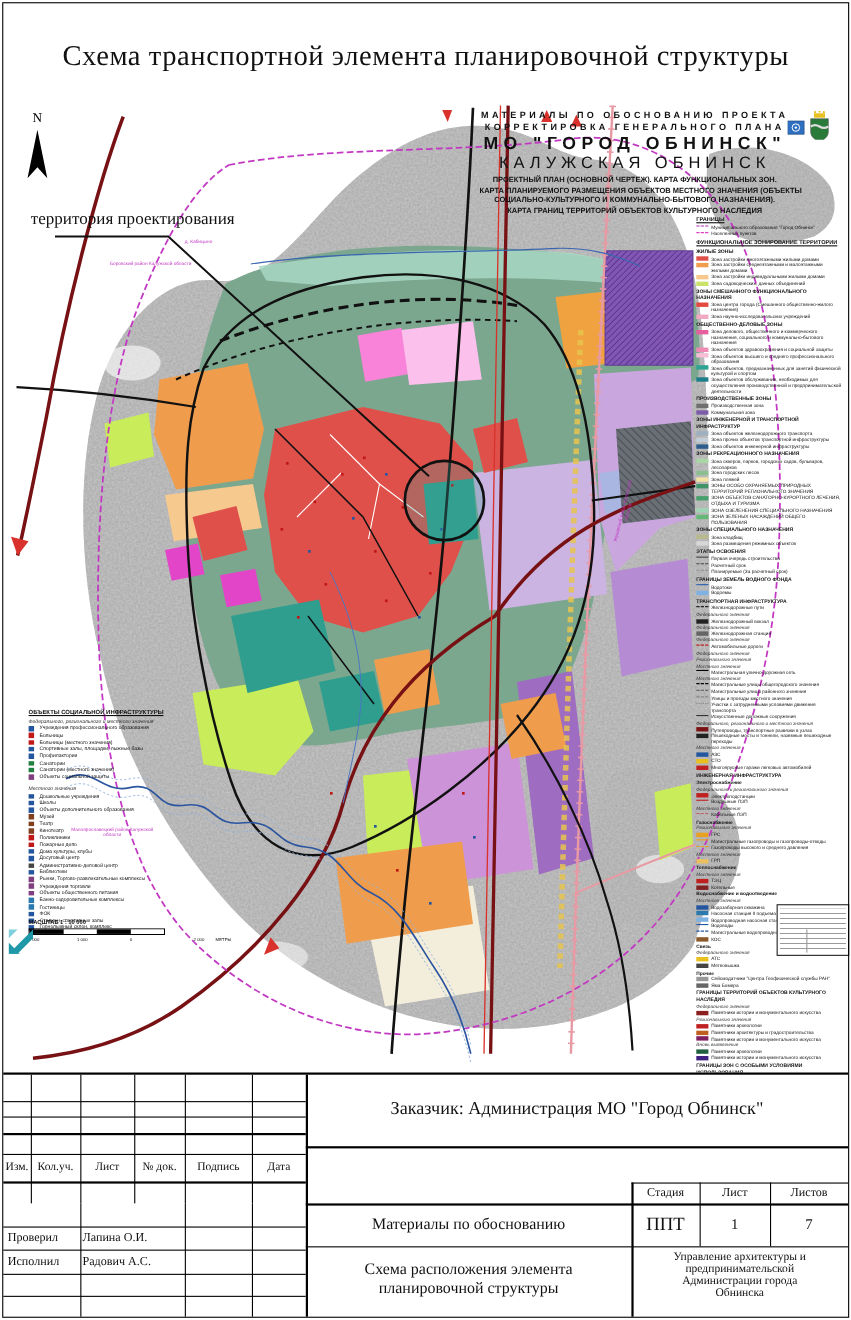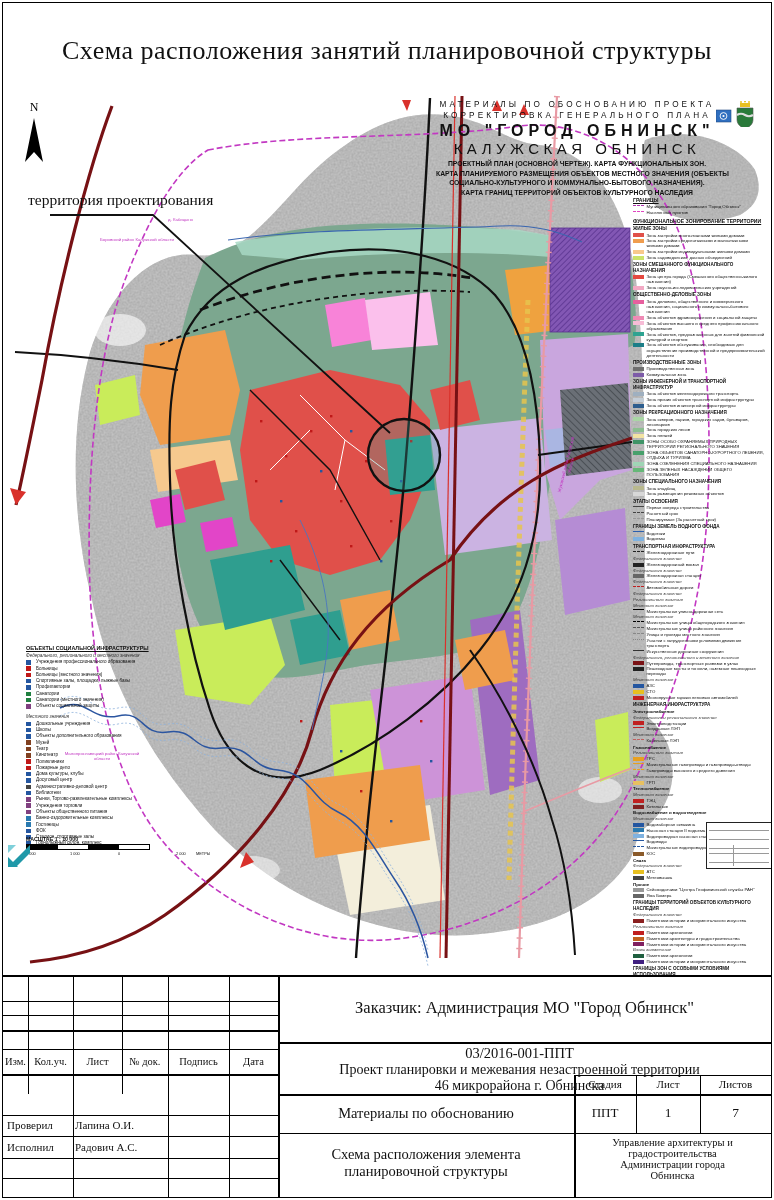--- a/index.html
+++ b/index.html
@@ -6,21 +6,21 @@
   body{font-family:"Liberation Sans",sans-serif}
   .sheet{position:relative;width:774px;height:1200px;background:#fff;overflow:hidden;margin:0 auto}
   .frame{position:absolute;inset:2px;border:1.6px solid #000;pointer-events:none;z-index:40}
 
   .main-title{position:absolute;top:36px;left:0;width:100%;text-align:center;
     font-family:"Liberation Serif","DejaVu Serif",serif;font-size:26px;color:#111;letter-spacing:.5px}
 
   .map-svg{position:absolute;left:0;top:0;z-index:1}
 
   .header-block{position:absolute;left:436px;top:100px;width:282px;text-align:center;color:#111;z-index:5}
-  .hl-sm{font-size:8.2px;font-weight:normal;letter-spacing:3.1px;margin-bottom:2px;white-space:nowrap}
+  .hl-sm{font-size:8.2px;font-weight:bold;letter-spacing:3.1px;margin-bottom:2px;white-space:nowrap}
   .hl-big{font-size:16px;font-weight:bold;letter-spacing:5px;white-space:nowrap}
   .hl-big2{font-size:15px;letter-spacing:4.5px;margin-bottom:2px;white-space:nowrap}
   .hl-xs{font-size:6.8px;font-weight:bold;line-height:1.4;white-space:nowrap}
   .emblems{position:absolute;left:716px;top:101px;z-index:6}
 
   .compass{position:absolute;left:22px;top:100px;width:24px;text-align:center;z-index:5}
   .compass .n{font-family:"Liberation Serif",serif;font-size:12px;display:block;margin-bottom:1px}
 
   .territory-label{position:absolute;left:28px;top:191px;font-family:"Liberation Serif","DejaVu Serif",serif;
     font-size:15.5px;color:#111;z-index:5;white-space:nowrap}
@@ -222,21 +222,21 @@
           <rect x="430" y="760" width="2.4" height="2.4"></rect>
       </g>
     </g>
 
     <circle cx="404" cy="455" r="36" fill="rgba(60,160,150,0.28)" stroke="#111" stroke-width="2.4"></circle>
     <polyline points="50,215 153,215 390,433" fill="none" stroke="#111" stroke-width="1.8"></polyline>
   </svg>
 
   <div class="frame"></div>
 
-  <div class="main-title">Схема расположения занятий планировочной структуры</div>
+  <div class="main-title">Схема транспортной элемента планировочной структуры</div>
 
   <div class="header-block">
     <div class="hl-sm">МАТЕРИАЛЫ ПО ОБОСНОВАНИЮ ПРОЕКТА</div>
     <div class="hl-sm">КОРРЕКТИРОВКА ГЕНЕРАЛЬНОГО ПЛАНА</div>
     <div class="hl-big">МО "ГОРОД ОБНИНСК"</div>
     <div class="hl-big2">КАЛУЖСКАЯ ОБНИНСК</div>
     <div class="hl-xs">ПРОЕКТНЫЙ ПЛАН (ОСНОВНОЙ ЧЕРТЕЖ). КАРТА ФУНКЦИОНАЛЬНЫХ ЗОН.</div>
     <div class="hl-xs">КАРТА ПЛАНИРУЕМОГО РАЗМЕЩЕНИЯ ОБЪЕКТОВ МЕСТНОГО ЗНАЧЕНИЯ (ОБЪЕКТЫ</div>
     <div class="hl-xs">СОЦИАЛЬНО-КУЛЬТУРНОГО И КОММУНАЛЬНО-БЫТОВОГО НАЗНАЧЕНИЯ).</div>
     <div class="hl-xs">КАРТА ГРАНИЦ ТЕРРИТОРИЙ ОБЪЕКТОВ КУЛЬТУРНОГО НАСЛЕДИЯ</div>
@@ -1126,40 +1126,35 @@
     <div class="cell" style="left:165px;top:72px;width:61px;height:25px;font-size:10.5px;line-height:25px">Подпись</div>
     <div class="cell" style="left:226px;top:72px;width:49px;height:37px;font-size:10.5px;line-height:25px">Дата</div>
 
     <div class="cell" style="left:2px;top:138px;width:68px;height:21px;font-size:11px;line-height:21px;text-align:left;padding-left:2px">Проверил</div>
     <div class="cell" style="left:72px;top:138px;width:92px;height:21px;font-size:11px;line-height:21px;text-align:left">Лапина О.И.</div>
     <div class="cell" style="left:2px;top:159px;width:68px;height:22px;font-size:11px;line-height:22px;text-align:left;padding-left:2px">Исполнил</div>
     <div class="cell" style="left:72px;top:159px;width:92px;height:22px;font-size:11px;line-height:22px;text-align:left">Радович А.С.</div>
 
     <div class="cell" style="left:275px;right:0;top:0;height:65px;font-size:16.5px;line-height:62px">Заказчик: Администрация МО "Город Обнинск"</div>
 
-    <div class="cell" style="left:275px;right:10px;top:66px;height:51px">
-      <div style="font-size:14.5px;margin-top:2px">03/2016-001-ППТ</div>
-      <div style="font-size:14px">Проект планировки и межевания незастроенной территории</div>
-      <div style="font-size:14px">46 микрорайона г. Обнинска</div>
-    </div>
 
     <div class="cell" style="left:275px;top:156px;width:296px;height:64px">
       <div style="font-size:14.5px;margin-top:13px">Схема расположения элемента</div>
       <div style="font-size:14.5px">планировочной структуры</div>
     </div>
     <div class="cell" style="left:275px;top:117px;width:296px;height:39px;font-size:14.5px;line-height:39px">Материалы по обоснованию</div>
 
     <div class="cell" style="left:571px;top:98px;width:62px;height:19px;font-size:11px;line-height:19px">Стадия</div>
     <div class="cell" style="left:633px;top:98px;width:64px;height:19px;font-size:11px;line-height:19px">Лист</div>
     <div class="cell" style="left:697px;top:98px;width:71px;height:19px;font-size:11px;line-height:19px">Листов</div>
-    <div class="cell" style="left:571px;top:117px;width:62px;height:39px;font-size:13px;line-height:37px">ППТ</div>
+    <div class="cell" style="left:571px;top:117px;width:62px;height:39px;font-size:17px;line-height:37px">ППТ</div>
     <div class="cell" style="left:633px;top:117px;width:64px;height:39px;font-size:13.5px;line-height:37px">1</div>
     <div class="cell" style="left:697px;top:117px;width:71px;height:39px;font-size:13.5px;line-height:37px">7</div>
 
     <div class="cell" style="left:571px;top:156px;right:0;height:64px">
       <div style="font-size:10.5px;margin-top:4px">Управление архитектуры и</div>
-      <div style="font-size:10.5px">градостроительства</div>
+      <div style="font-size:10.5px">предпринимательской</div>
       <div style="font-size:10.5px">Администрации города</div>
       <div style="font-size:10.5px">Обнинска</div>
     </div>
   </div>
 
 </div>
 
 </body></html>

